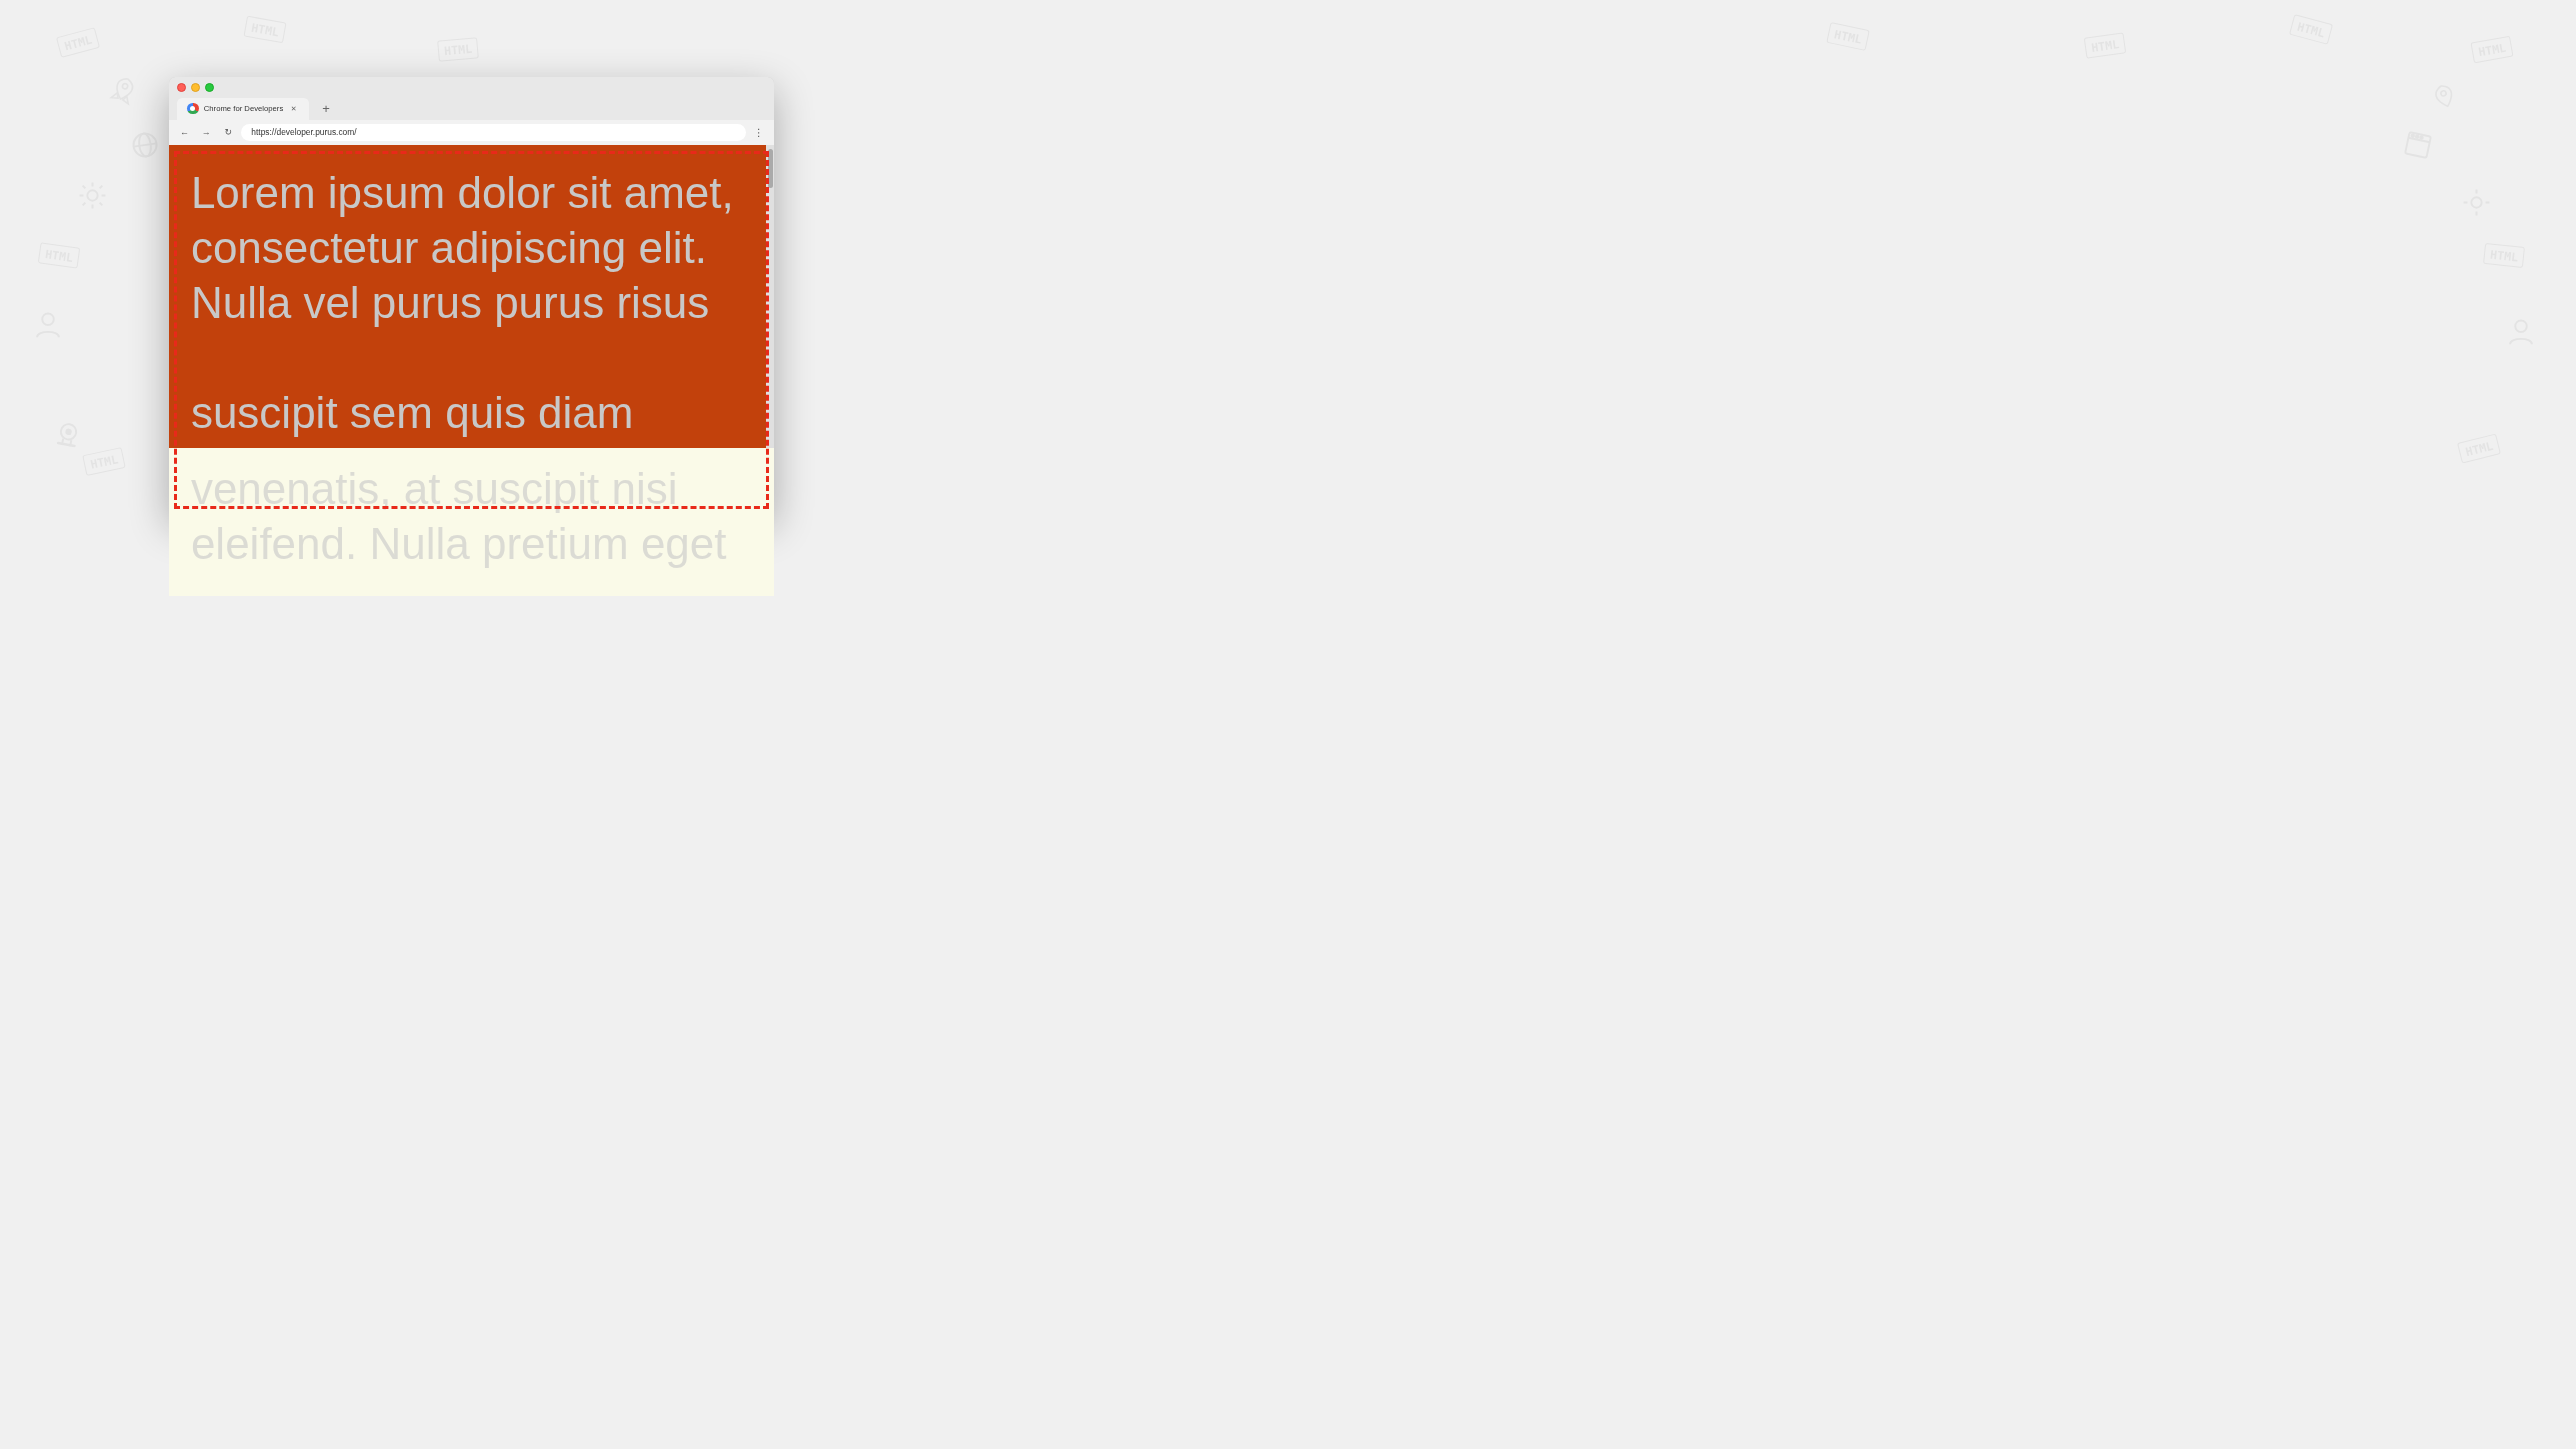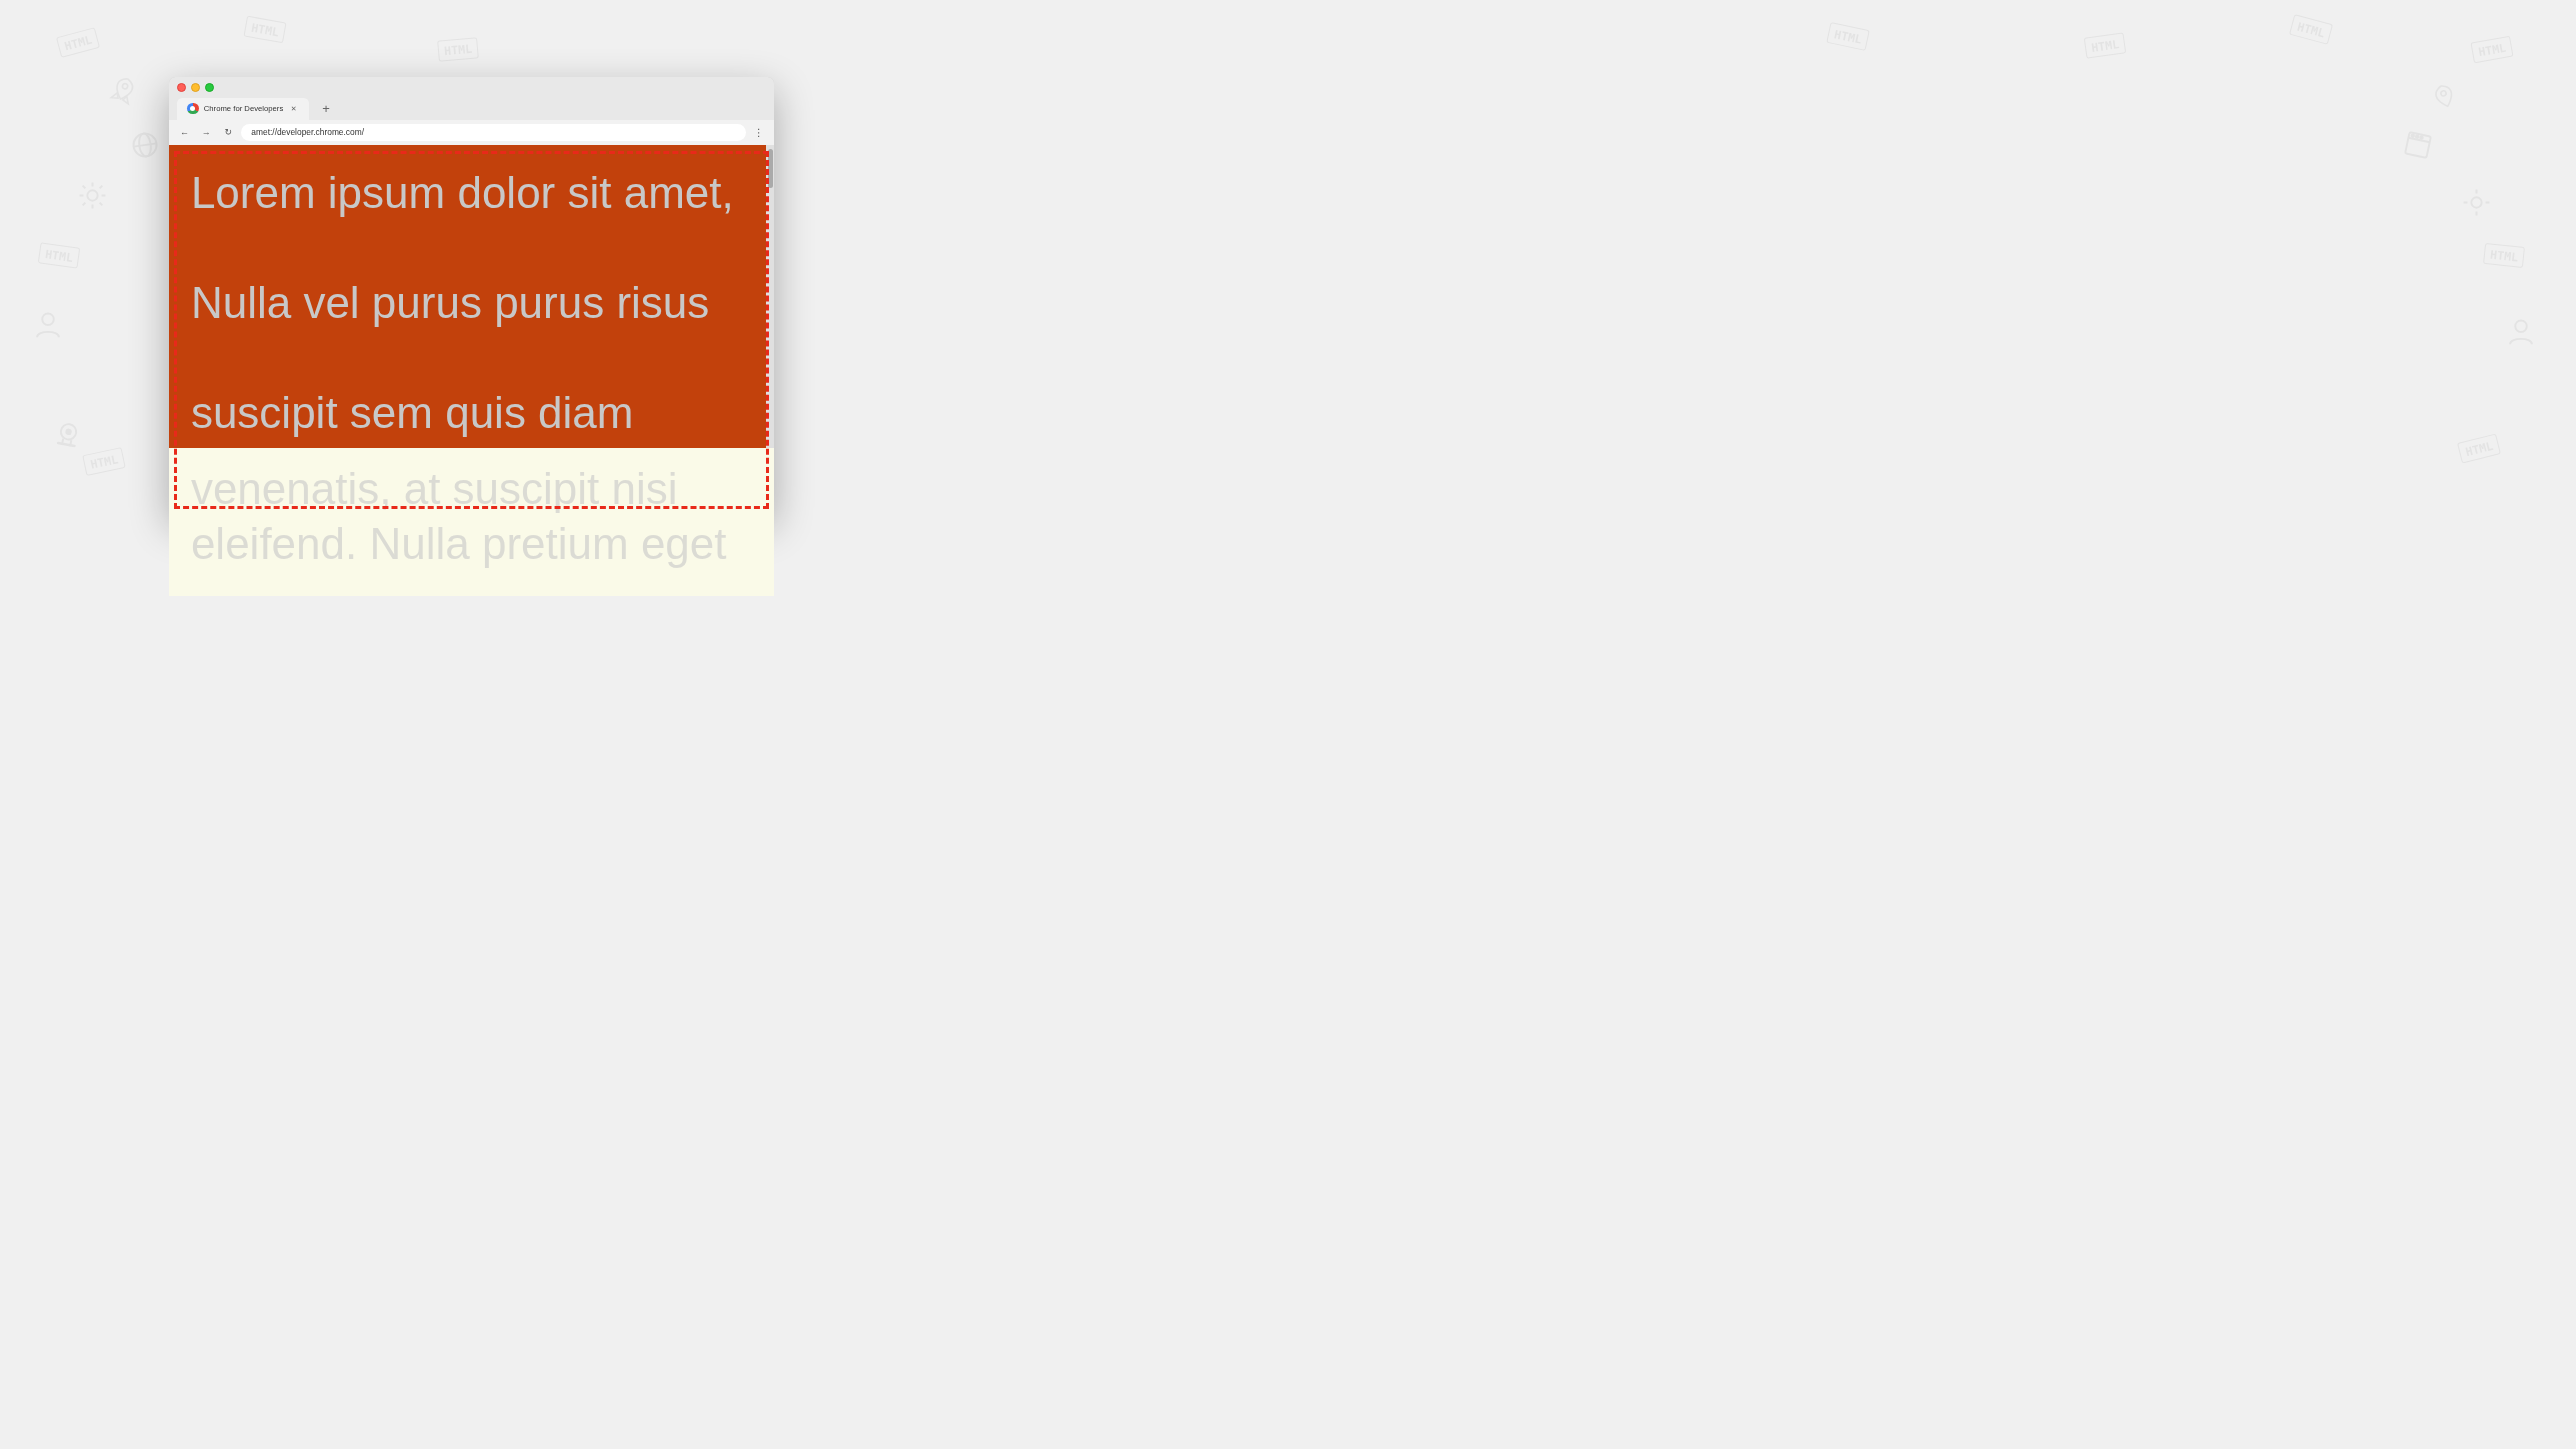--- a/index.html
+++ b/index.html
@@ -387,30 +387,30 @@
       </div>
       <div class="tab-new">+</div>
     </div>
   </div>
 
   <div class="nav-bar">
     <div class="nav-btn">←</div>
     <div class="nav-btn">→</div>
     <div class="nav-btn">↻</div>
     <div class="address-bar">
-      <span>amet://developer.chrome.com/</span>
+      <span>https://developer.purus.com/</span>
     </div>
     <div class="menu-btn">⋮</div>
   </div>
 
   <div class="page-content">
     <div class="dashed-border"></div>
     <div class="lorem-text">
       <span>Lorem ipsum dolor sit amet,</span><br>
-      <br>
+      <span>consectetur adipiscing elit.</span><br>
       <span>Nulla vel purus purus risus</span><br>
       <br>
       <span>suscipit sem quis diam</span><br>
       <span>venenatis, at suscipit nisi</span>
     </div>
 
     <div class="scrollbar">
       <div class="scrollbar-thumb"></div>
     </div>
   </div>

